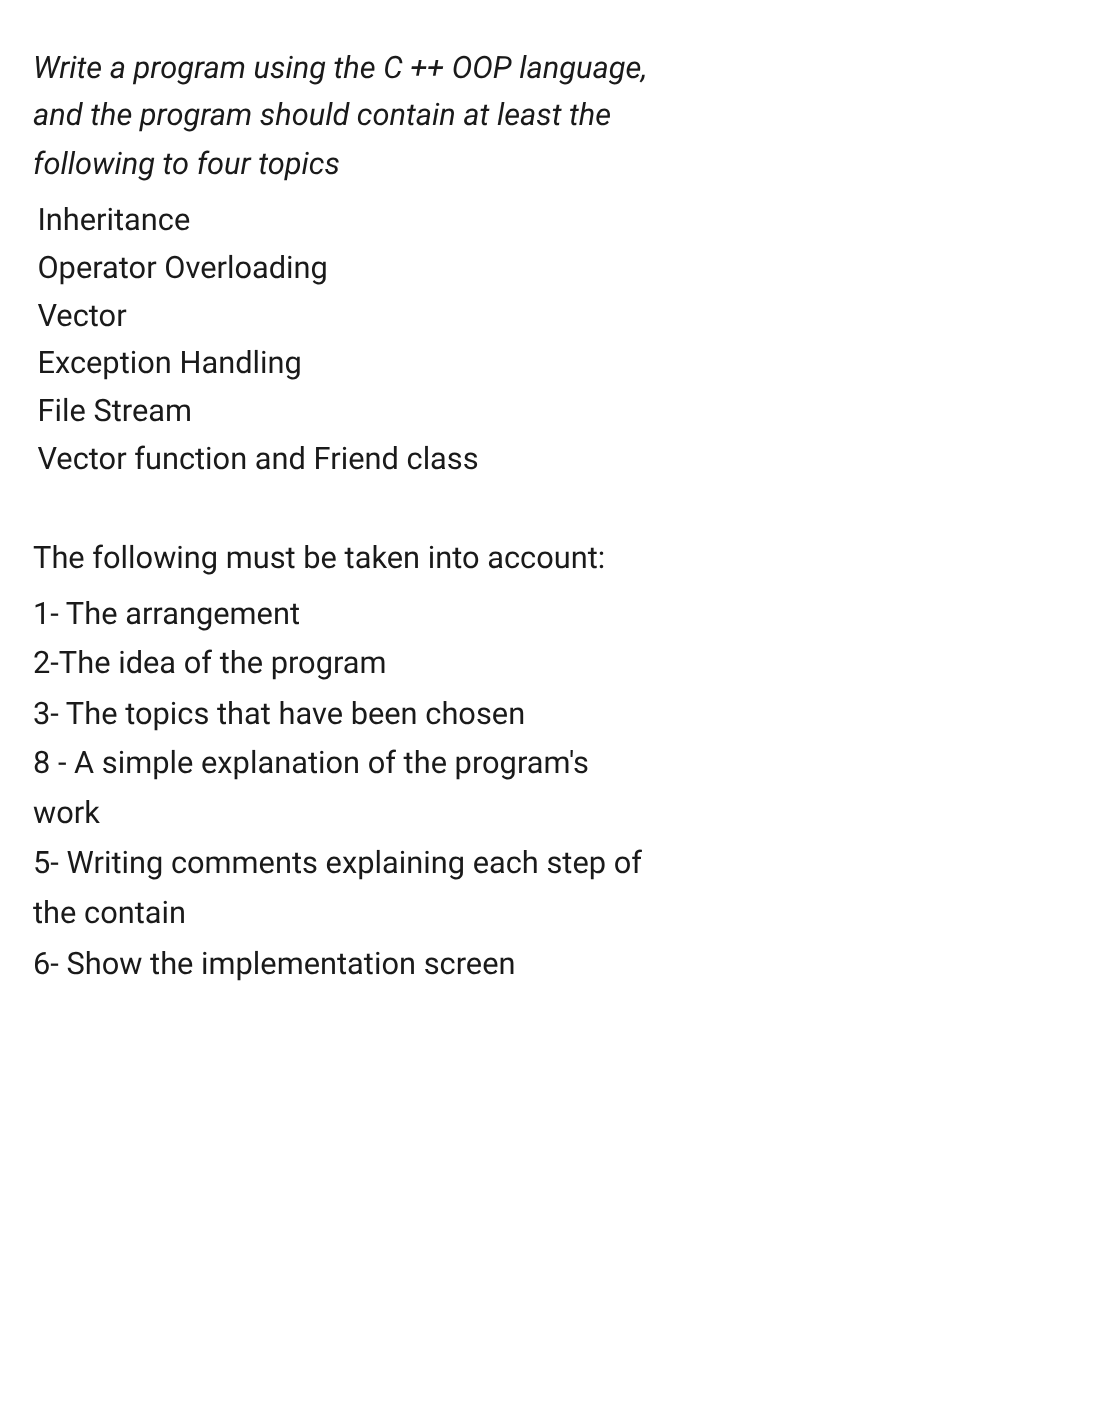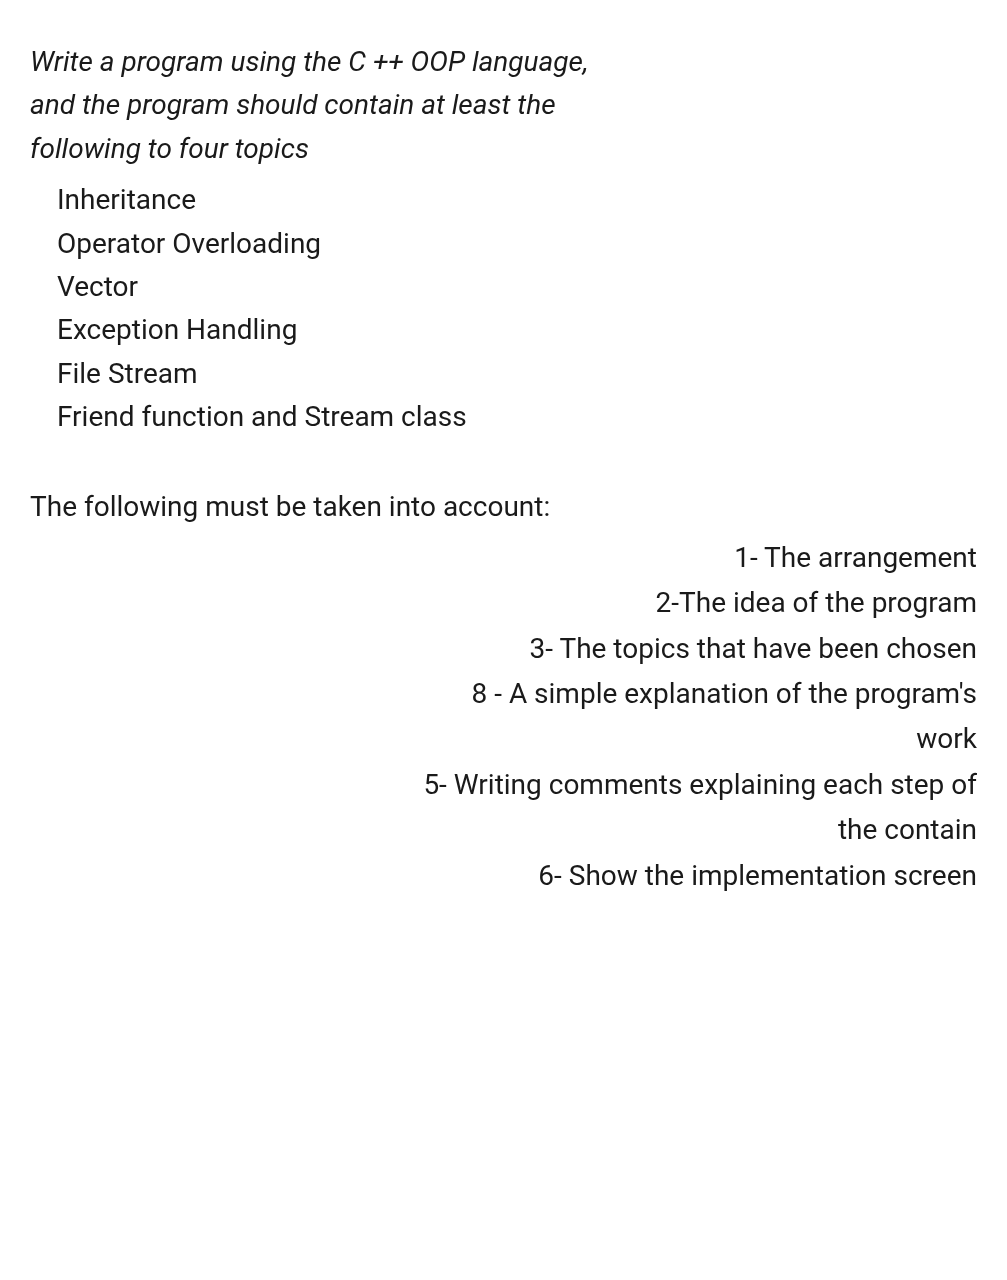--- a/index.html
+++ b/index.html
@@ -19,39 +19,38 @@
       line-height: 1.55;
     }
 
     .intro-paragraph {
       margin-bottom: 8px;
       font-style: italic;
     }
 
     .topics-list {
       margin-bottom: 40px;
-      margin-left: 23px;
     }
 
     .topic-item {
       display: block;
       padding-left: 4px;
     }
 
     .requirements-section {
       margin-top: 46px;
     }
 
     .requirements-title {
       display: block;
       margin-bottom: 8px;
     }
 
     .requirements-list {
-      text-align: right;
+      text-align: left;
     }
 
     .req-item {
       display: block;
       margin-bottom: 2px;
     }
 
     .req-item-4 {
       display: block;
       margin-bottom: 2px;
@@ -67,21 +66,21 @@
     <span>and the program should contain at least the</span><br>
     <span>following to four topics</span>
   </div>
 
   <div class="topics-list">
     <span class="topic-item">Inheritance</span>
     <span class="topic-item">Operator Overloading</span>
     <span class="topic-item">Vector</span>
     <span class="topic-item">Exception Handling</span>
     <span class="topic-item">File Stream</span>
-    <span class="topic-item">Friend function and Stream class</span>
+    <span class="topic-item">Vector function and Friend class</span>
   </div>
 
   <div class="requirements-section">
     <span class="requirements-title">The following must be taken into account:</span>
     <div class="requirements-list">
       <span class="req-item">1- The arrangement</span>
       <span class="req-item">2-The idea of the program</span>
       <span class="req-item">3- The topics that have been chosen</span>
       <span class="req-item req-item-4">8 - A simple explanation of the program's</span>
       <span class="req-item">work</span>

